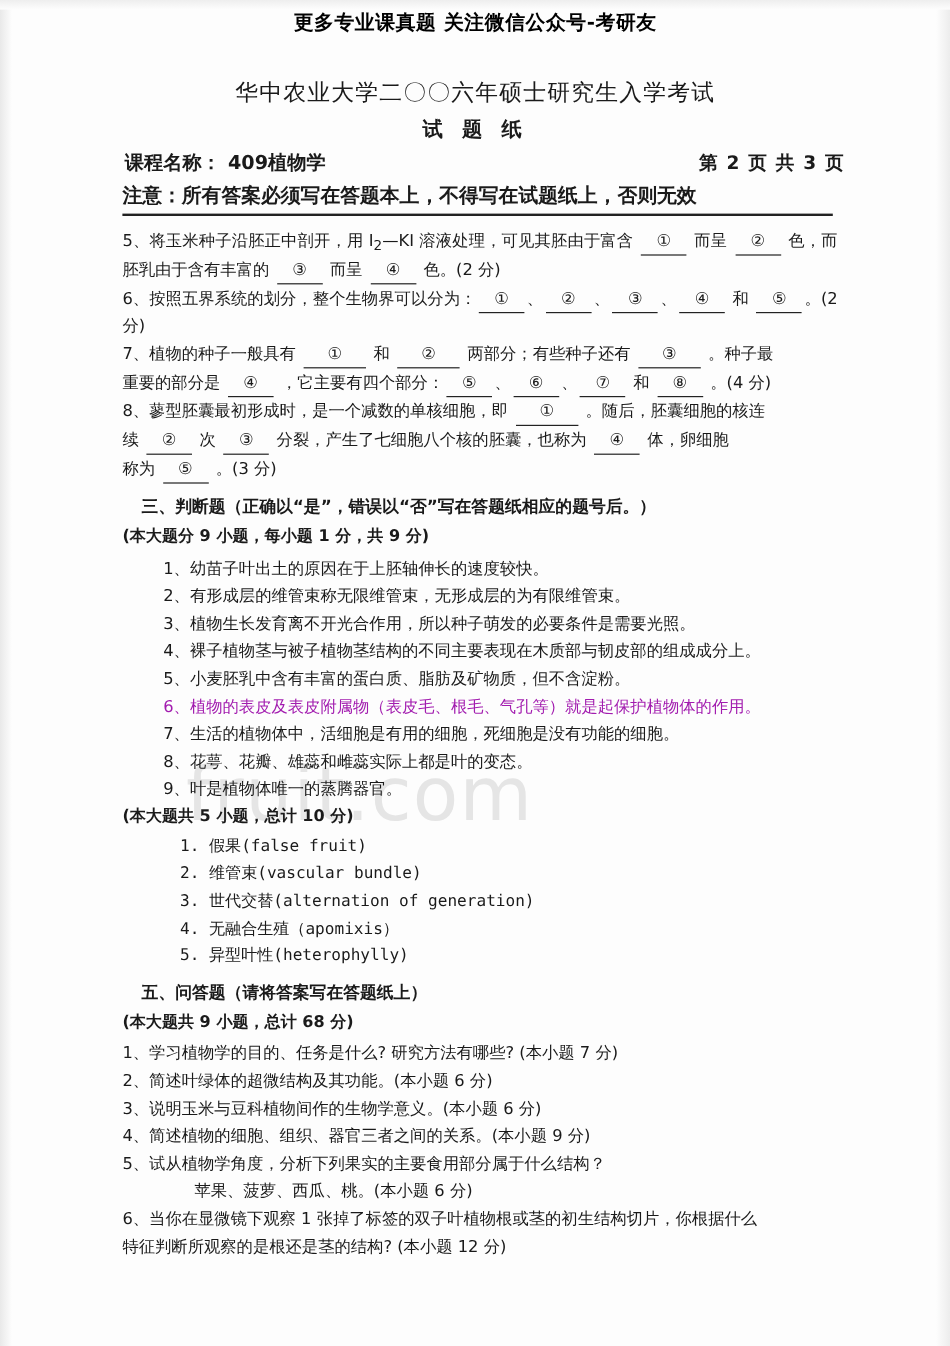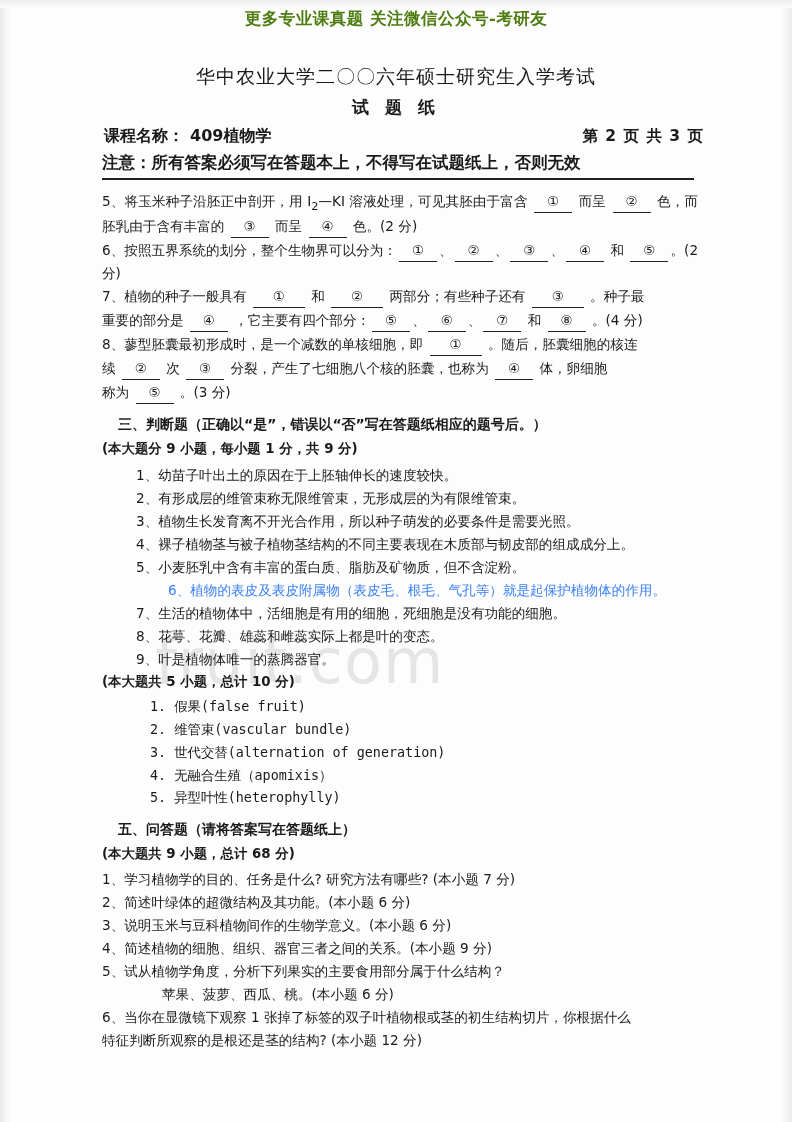--- a/index.html
+++ b/index.html
@@ -38,21 +38,21 @@
     left: 0; top: 0; width: 792px; height: 8px;
     background: linear-gradient(to bottom, #eeeeee, #fdfdfd);
   }
 
   
   .banner {
     position: absolute;
     left: 0; top: 8px;
     width: 792px;
     text-align: center;
-    color: #4d7c0f;
+    color: #000000;
     font-weight: bold;
     font-size: 16.5px;
     letter-spacing: 0.5px;
     font-family: "DejaVu Sans", "Liberation Sans", sans-serif;
   }
 
   
   .watermark {
     position: absolute;
     left: 155px;
@@ -141,21 +141,21 @@
   }
   .sec-sub {
     margin: 0 0 4px 0;
     font-weight: bold;
     font-size: 13.4px;
   }
   .list-item {
     margin: 0 0 1px 34px;
     font-size: 13.6px;
   }
-  .list-item.faded { color: #3b82f6; text-align: center; }
+  .list-item.faded { color: #a21caf; }
   .term-item {
     margin: 0 0 1px 48px;
     font-size: 13.4px;
     font-family: "DejaVu Sans Mono", "Liberation Mono", monospace;
   }
   .qa-item {
     margin: 0 0 1px 0;
     font-size: 13.6px;
   }
   .qa-sub {

